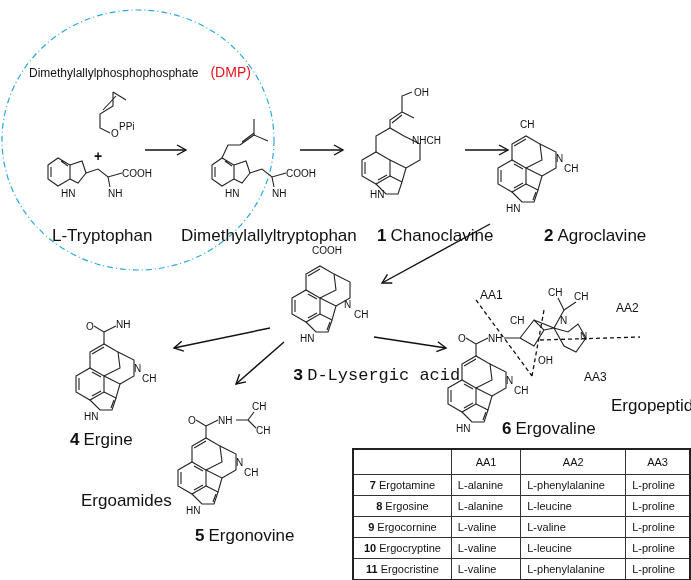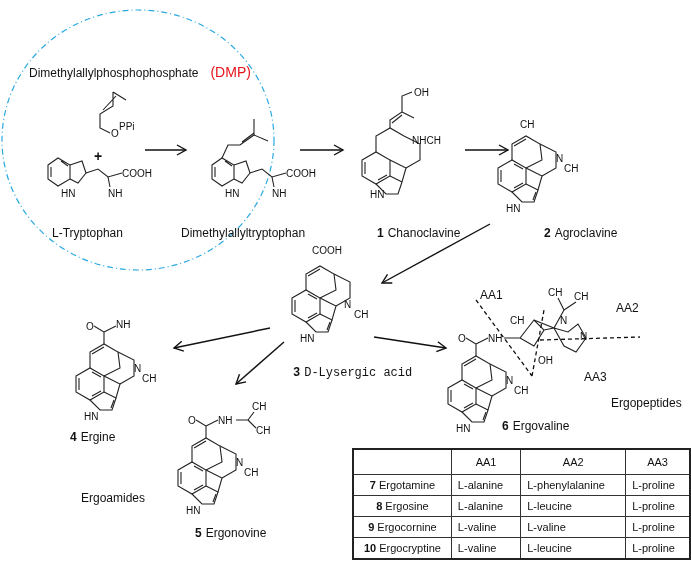--- a/index.html
+++ b/index.html
@@ -1,19 +1,19 @@
 <!DOCTYPE html>
 <html><head>
 <meta charset="utf-8">
 <style>
   html, body { margin: 0; padding: 0; background: #ffffff; }
   body { width: 691px; height: 580px; position: relative; overflow: hidden;
          font-family: "Liberation Sans", sans-serif; color: #111; }
   #canvas { position: absolute; left: 0; top: 0; width: 691px; height: 580px; }
-  .lbl { position: absolute; font-size: 12px; white-space: nowrap; color: #111; }
+  .lbl { position: absolute; font-size: 17px; white-space: nowrap; color: #111; }
   .lbl b { font-weight: bold; margin-right: 4px; }
   .chem { font-family: "Liberation Sans", sans-serif; font-size: 10px; fill: #111; }
   .bond { stroke: #222; stroke-width: 1.1; fill: none; }
   .arrow { stroke: #111; stroke-width: 1.4; fill: none; }
   .dash { stroke: #111; stroke-width: 1.3; stroke-dasharray: 4 3; fill: none; }
   .aa-label { position: absolute; font-size: 12px; }
   table.ergo { position: absolute; left: 352px; top: 448px; border-collapse: collapse;
                font-size: 11px; border: 2px solid #222; }
   table.ergo td { border: 1px solid #333; padding: 0 6px; height: 20px; white-space: nowrap; }
   table.ergo td.h { text-align: center; }
@@ -195,14 +195,20 @@
     <td class="c2">L-valine</td>
     <td class="c3">L-valine</td>
     <td class="c4">L-proline</td>
   </tr>
   <tr>
     <td class="c1"><b>10</b> <span>Ergocryptine</span></td>
     <td class="c2">L-valine</td>
     <td class="c3">L-leucine</td>
     <td class="c4">L-proline</td>
   </tr>
+  <tr>
+    <td class="c1"><b>11</b> <span>Ergocristine</span></td>
+    <td class="c2">L-valine</td>
+    <td class="c3">L-phenylalanine</td>
+    <td class="c4">L-proline</td>
+  </tr>
 </tbody>
   </table>
 
 </body></html>

